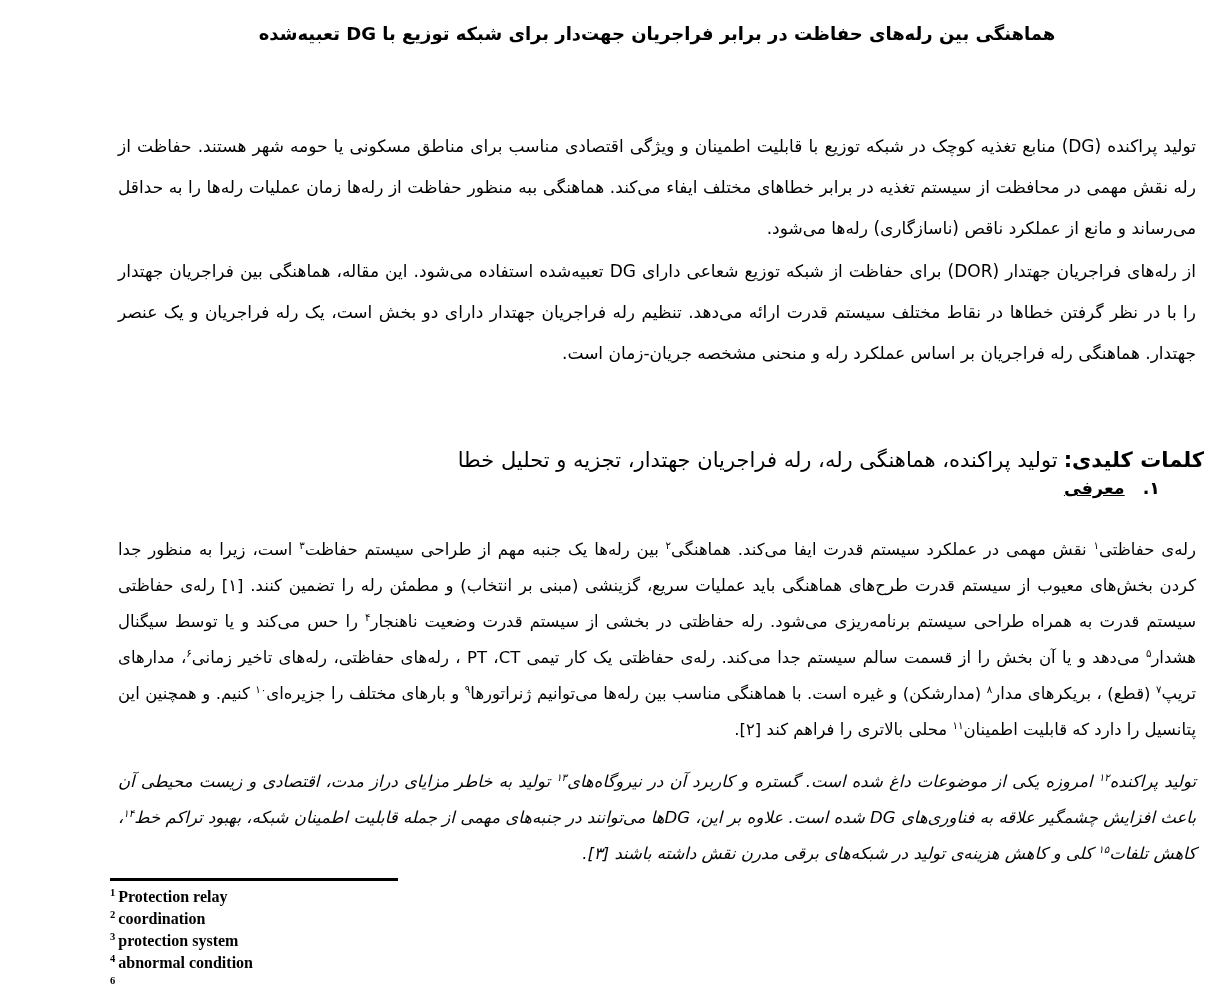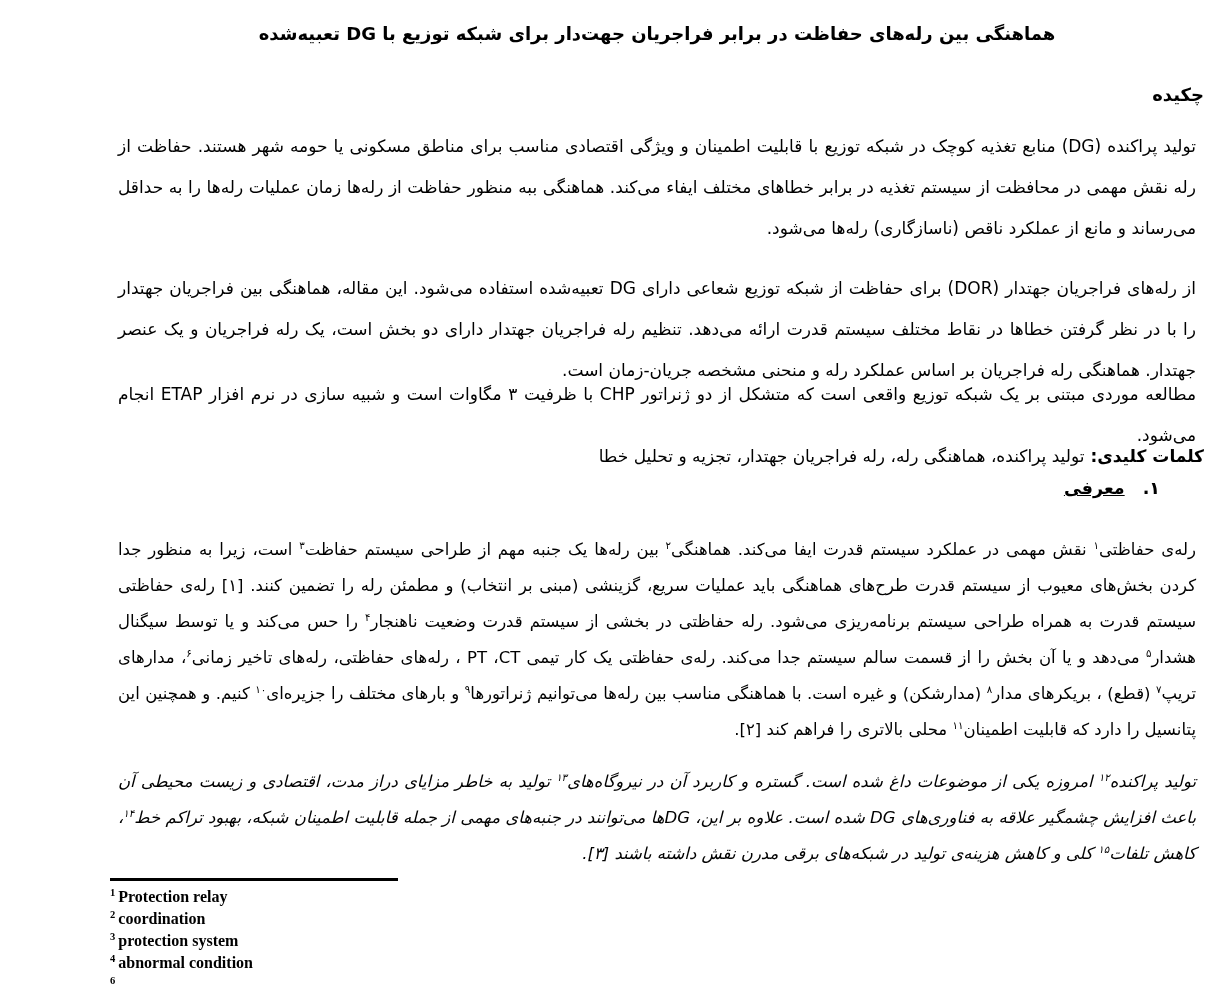--- a/index.html
+++ b/index.html
@@ -32,24 +32,24 @@
     font-size: 18px;
   }
   p.body-par {
     margin: 8px;
     text-align: justify;
     text-align-last: right;
     font-size: 17px;
     line-height: 41px;
   }
   .p1 { top: 118px; }
-  .p2 { top: 260px; }
+  .p2 { top: 243px; }
   .p3 { top: 366px; }
 
-  .keywords { top: 424px; font-size: 17px; line-height: 30px; text-align: right; }
+  .keywords { top: 424px; font-size: 21px; line-height: 30px; text-align: right; }
   .keywords .kw-label { font-weight: bold; margin-left: 6px; }
 
   .sec-heading {
     top: 478px;
     padding-right: 44px;
     font-weight: bold;
     font-size: 17.5px;
     margin: 0;
   }
   .sec-heading .sec-title { margin-right: 18px; text-decoration: underline; }
@@ -90,27 +90,25 @@
   .footnote-item { white-space: nowrap; font-weight: bold; }
   .footnote-item sup { font-size: 66%; margin-right: 3px; }
 </style>
 </head>
 <body>
 
 <div class="page">
 
   <div class="abs article-title">هماهنگی بین رله‌های حفاظت در برابر فراجریان جهت‌دار برای شبکه توزیع با DG تعبیه‌شده</div>
 
-  <div class="abs abstract-heading">چکیده</div>
 
   <p class="abs body-par p1">تولید پراکنده (DG) منابع تغذیه کوچک در شبکه توزیع با قابلیت اطمینان و ویژگی اقتصادی مناسب برای مناطق مسکونی یا حومه شهر هستند.  حفاظت از رله نقش مهمی در محافظت از سیستم تغذیه در برابر خطاهای مختلف ایفاء می‌کند.  هماهنگی ببه منظور حفاظت از رله‌ها زمان عملیات رله‌ها را به حداقل می‌رساند و مانع از عملکرد ناقص (ناسازگاری) رله‌ها می‌شود.</p>
 
   <p class="abs body-par p2">از رله‌های فراجریان جهتدار (DOR) برای حفاظت از شبکه توزیع شعاعی دارای DG تعبیه‌شده استفاده می‌شود. این مقاله، هماهنگی بین فراجریان جهتدار را با در نظر گرفتن خطاها در نقاط مختلف سیستم قدرت ارائه می‌دهد. تنظیم رله فراجریان جهتدار دارای دو بخش است، یک رله فراجریان و یک عنصر جهتدار.  هماهنگی رله فراجریان بر اساس عملکرد رله و منحنی مشخصه جریان-زمان است.</p>
 
-  <p class="abs body-par p3">مطالعه موردی مبتنی بر یک شبکه توزیع واقعی است که متشکل از دو ژنراتور CHP با ظرفیت ۳ مگاوات است و شبیه سازی در نرم افزار ETAP انجام می‌شود.</p>
 
   <p class="abs keywords">
     <span class="kw-label">کلمات کلیدی:</span><span>تولید پراکنده، هماهنگی رله، رله فراجریان جهتدار، تجزیه و تحلیل خطا</span>
   </p>
 
   <h2 class="abs sec-heading">
     <span>۱.</span><span class="sec-title">معرفی</span>
   </h2>
 
   <p class="abs intro-par p4">رله‌ی حفاظتی<sup>۱</sup> نقش مهمی در عملکرد سیستم قدرت ایفا می‌کند.  هماهنگی<sup>۲</sup> بین رله‌ها یک جنبه مهم از طراحی سیستم حفاظت<sup>۳</sup> است، زیرا به منظور جدا کردن بخش‌های معیوب از سیستم قدرت طرح‌های هماهنگی باید عملیات سریع، گزینشی (مبنی بر انتخاب) و مطمئن رله را تضمین کنند. [۱]  رله‌ی حفاظتی سیستم قدرت به همراه طراحی سیستم برنامه‌ریزی می‌شود. رله حفاظتی در بخشی از سیستم قدرت وضعیت ناهنجار<sup>۴</sup> را حس می‌کند و یا توسط سیگنال هشدار<sup>۵</sup> می‌دهد و یا آن بخش را از قسمت سالم سیستم جدا می‌کند.  رله‌ی حفاظتی یک کار تیمی PT ،CT ، رله‌های حفاظتی، رله‌های تاخیر زمانی<sup>۶</sup>، مدارهای تریپ<sup>۷</sup> (قطع) ، بریکرهای مدار<sup>۸</sup> (مدارشکن) و غیره است. با هماهنگی مناسب بین رله‌ها می‌توانیم ژنراتورها<sup>۹</sup> و بارهای مختلف را جزیره‌ای<sup>۱۰</sup> کنیم.  و همچنین این پتانسیل را دارد که قابلیت اطمینان<sup>۱۱</sup> محلی بالاتری را فراهم کند [۲].</p>

